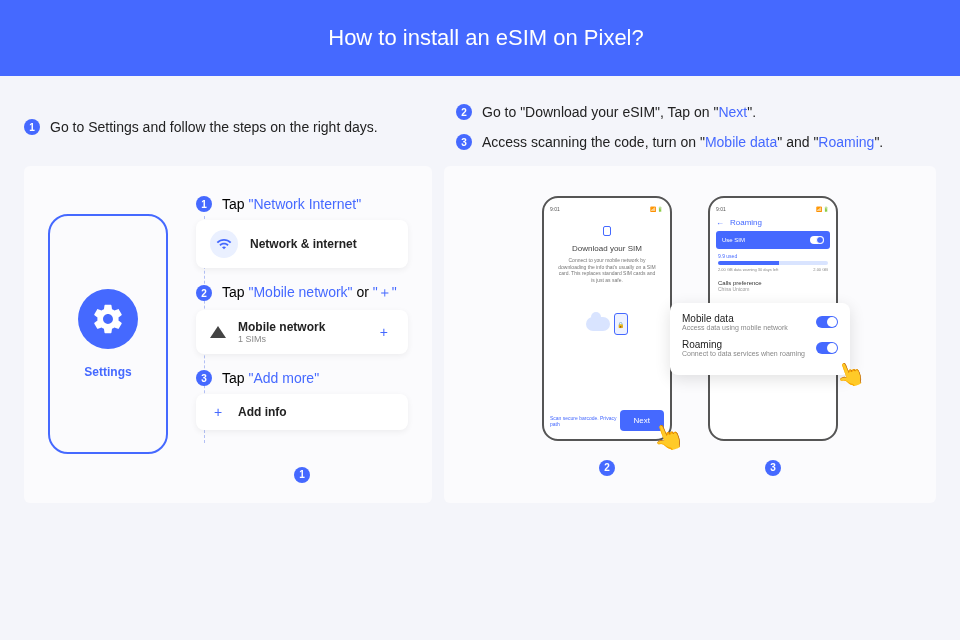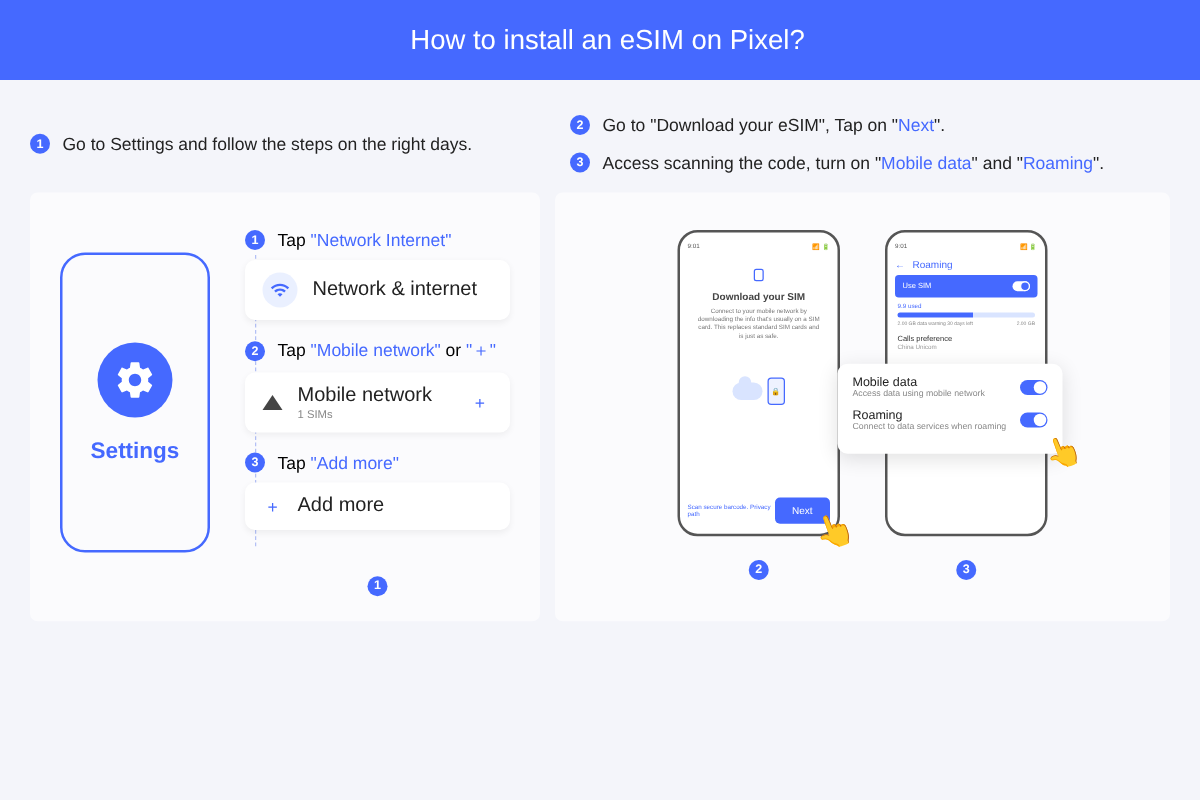--- a/index.html
+++ b/index.html
@@ -1,53 +1,53 @@
 <!DOCTYPE html>
 <html><head>
 <meta charset="utf-8">
 <style>
   * { box-sizing: border-box; margin: 0; padding: 0; }
   body { width: 960px; height: 640px; font-family: -apple-system, BlinkMacSystemFont, "Segoe UI", sans-serif; background: #f4f5fa; overflow: hidden; }
-  .header { background: #4569ff; height: 64px; display: flex; align-items: center; justify-content: center; padding-left: 12px; }
+  .header { background: #4569ff; height: 76px; display: flex; align-items: center; justify-content: center; padding-left: 12px; }
   .header h1 { color: #fff; font-size: 22px; font-weight: 500; }
   .instructions { display: flex; padding: 28px 24px 16px; gap: 24px; }
   .instr-left { flex: 0 0 408px; display: flex; align-items: center; }
   .instr-right { flex: 1; display: flex; flex-direction: column; gap: 14px; }
   .instr-row { display: flex; align-items: center; gap: 10px; font-size: 14px; color: #222; }
   .num-badge { width: 16px; height: 16px; border-radius: 50%; background: #4569ff; color: #fff; display: inline-flex; align-items: center; justify-content: center; font-size: 10px; font-weight: 600; flex-shrink: 0; }
   .hl { color: #4569ff; }
   .panels { display: flex; padding: 0 24px 24px; gap: 12px; }
   .panel { background: #fbfbfd; border-radius: 6px; padding: 30px 24px 20px; position: relative; }
   .panel-left { flex: 0 0 408px; display: flex; gap: 28px; }
   .panel-right { flex: 1; display: flex; gap: 36px; justify-content: center; position: relative; }
 
   
   .phone-big { width: 120px; height: 240px; border: 2px solid #4569ff; border-radius: 20px; display: flex; flex-direction: column; align-items: center; justify-content: center; gap: 16px; margin-top: 18px; }
   .gear-wrap { width: 60px; height: 60px; border-radius: 50%; background: #4569ff; display: flex; align-items: center; justify-content: center; }
   .gear-wrap svg { width: 34px; height: 34px; fill: #fff; }
-  .phone-big .label { color: #4569ff; font-weight: 700; font-size: 18px; }
+  .phone-big .label { color: #4569ff; font-weight: 700; font-size: 12px; }
 
   .steps { flex: 1; display: flex; flex-direction: column; gap: 16px; position: relative; }
   .dashed-line { position: absolute; left: 8px; top: 20px; bottom: 40px; border-left: 1px dashed #b3c0f5; }
   .step { position: relative; }
   .step-head { display: flex; align-items: center; gap: 10px; font-size: 14px; margin-bottom: 8px; }
   .card { background: #fff; border-radius: 8px; box-shadow: 0 2px 6px rgba(0,0,0,0.06); padding: 10px 14px; display: flex; align-items: center; gap: 12px; margin-left: 0; }
   .card .icon-circ { width: 28px; height: 28px; border-radius: 50%; background: #eaf0ff; display: flex; align-items: center; justify-content: center; flex-shrink: 0; }
-  .card .title { font-size: 16px; color: #222; font-weight: 400; }
+  .card .title { font-size: 12px; color: #222; font-weight: 700; }
   .card .sub { font-size: 9px; color: #888; }
   .card .plus-end { margin-left: auto; color: #4569ff; font-size: 14px; padding: 0 6px; }
   .card .plus-start { color: #4569ff; font-size: 14px; width: 16px; text-align: center; }
   .tri { width: 0; height: 0; border-left: 8px solid transparent; border-right: 8px solid transparent; border-bottom: 12px solid #444; }
 
   
   .phone-sm { width: 130px; height: 245px; background: #fff; border: 2px solid #555; border-radius: 16px; padding: 8px 6px; position: relative; font-size: 6px; color: #444; display: flex; flex-direction: column; }
   .statusbar { display: flex; justify-content: space-between; font-size: 5px; color: #555; margin-bottom: 6px; }
   .ph2-body { display: flex; flex-direction: column; align-items: center; text-align: center; padding: 4px; }
   .lock-ic { width: 8px; height: 10px; border: 1px solid #4569ff; border-radius: 2px; margin: 4px auto 8px; }
-  .ph2-title { font-size: 8px; font-weight: 700; margin-bottom: 4px; }
+  .ph2-title { font-size: 8px; font-weight: 400; margin-bottom: 4px; }
   .ph2-desc { font-size: 5px; color: #777; line-height: 1.3; padding: 0 4px; }
   .ph2-graphic { margin: 30px auto 20px; display: flex; align-items: center; justify-content: center; gap: 4px; }
   .cloud { width: 24px; height: 14px; background: #d9e4ff; border-radius: 8px; position: relative; }
   .cloud::before { content: ""; position: absolute; width: 10px; height: 10px; background: #d9e4ff; border-radius: 50%; top: -5px; left: 5px; }
   .mini-phone { width: 14px; height: 22px; border: 1px solid #4569ff; border-radius: 3px; background: #eef2ff; display: flex; align-items: center; justify-content: center; }
   .mini-phone::after { content: "🔒"; font-size: 6px; }
   .ph2-bottom { margin-top: auto; display: flex; justify-content: space-between; align-items: center; font-size: 5px; color: #4569ff; }
   .next-btn { background: #4569ff; color: #fff; font-size: 8px; padding: 6px 14px; border-radius: 4px; }
   .hand { position: absolute; bottom: -14px; right: -14px; font-size: 26px; transform: rotate(-20deg); }
 
@@ -153,21 +153,21 @@
         </div>
       </div>
 
       <div class="step">
         <div class="step-head">
           <span class="num-badge">3</span>
           <span><span>Tap </span><span class="hl">"Add more"</span></span>
         </div>
         <div class="card">
           <div class="plus-start">+</div>
-          <div class="title">Add more</div>
+          <div class="title">Add info</div>
         </div>
       </div>
 
       <div class="badge-bottom"><span class="num-badge">1</span></div>
     </div>
   </div>
 
   <div class="panel panel-right">
     <div class="right-wrap">
       <div class="phone-sm">

